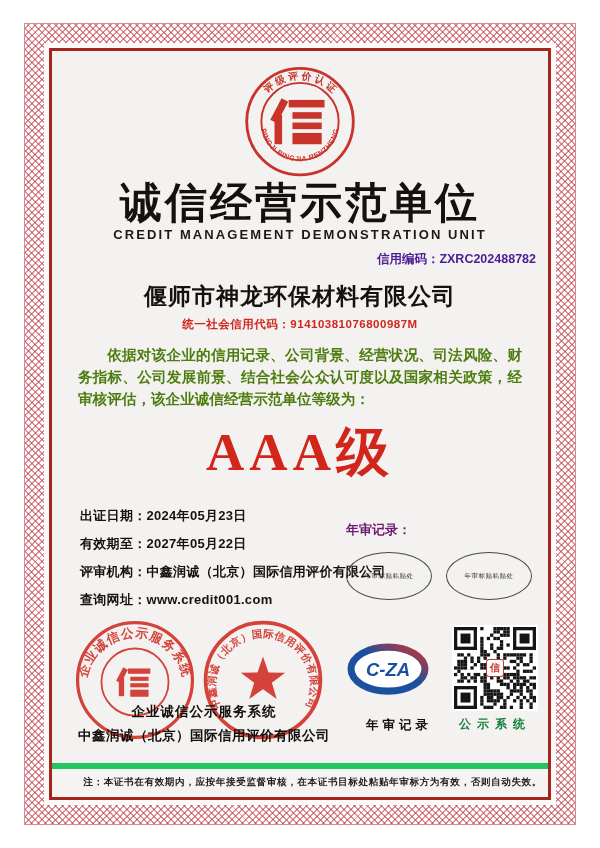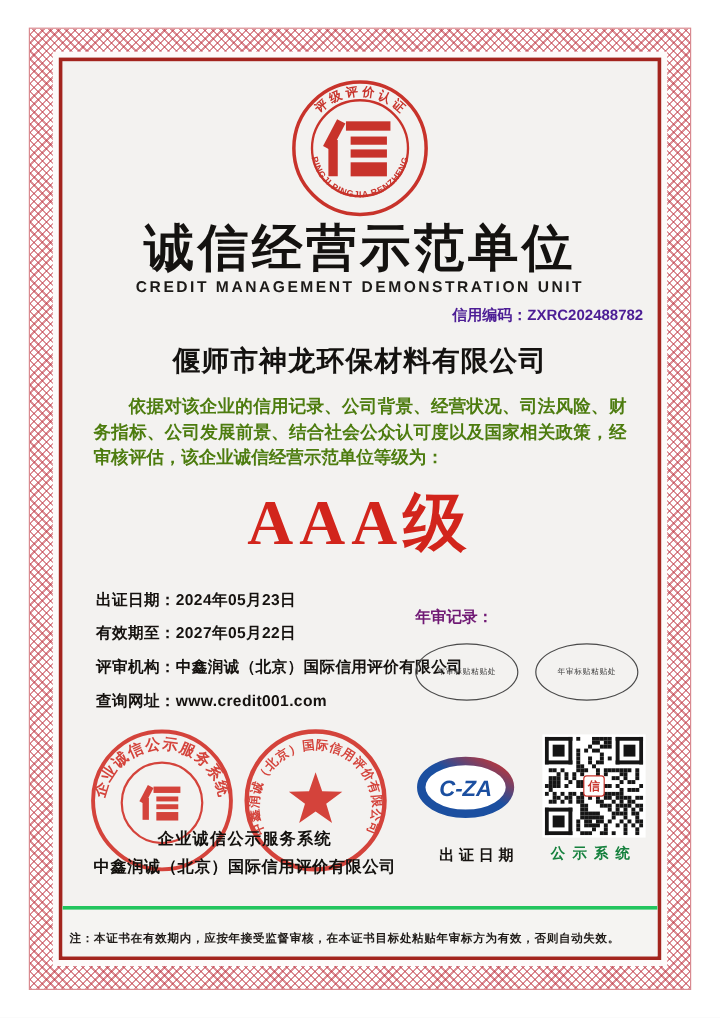--- a/index.html
+++ b/index.html
@@ -40,22 +40,22 @@
   .orgl1{font-size:13.5px;font-weight:900;color:#12100d;letter-spacing:1px;}
   .orgl2{font-size:13.5px;font-weight:900;color:#12100d;margin-top:6px;letter-spacing:.5px;}
   .cza{position:absolute;left:276px;top:24px;width:104px;text-align:right;}
   .cza-label{margin-top:14px;font-size:12.5px;font-weight:900;color:#15120f;letter-spacing:4px;}
   .qr{position:absolute;left:398px;top:8px;width:90px;text-align:center;}
   .qrbox{width:86px;height:86px;background:#fff;padding:2px;box-sizing:border-box;position:relative;margin:0 auto;}
   .qrbadge{position:absolute;left:50%;top:50%;transform:translate(-50%,-50%);width:16px;height:16px;
     background:#fff;border:1.5px solid #c8332b;border-radius:3px;color:#c8332b;font-size:10px;font-weight:900;
     display:flex;align-items:center;justify-content:center;}
   .qr-label{margin-top:5px;font-size:12px;font-weight:900;color:#15803d;letter-spacing:6px;}
-  .note{margin-top:auto;width:100%;box-sizing:border-box;border-top:3px solid #22c55e;
-    padding:18px 6px 8px;text-align:left;font-size:9.6px;font-weight:700;color:#201c19;letter-spacing:.6px;background:#f5f4f2;}
+  .note{margin-top:auto;width:100%;box-sizing:border-box;border-top:6px solid #22c55e;
+    padding:7px 6px 8px;text-align:right;font-size:9.6px;font-weight:700;color:#201c19;letter-spacing:.6px;background:#f5f4f2;}
   .arcText{font-weight:700;}
 </style>
 </head>
 <body>
 
 <div class="page">
   <div class="lattice">
     <div class="gapband">
       <div class="inner">
 
@@ -85,20 +85,23 @@
         </svg>
 
         <div class="title">诚信经营示范单位</div>
         <div class="subtitle">CREDIT MANAGEMENT DEMONSTRATION UNIT</div>
 
         <div class="creditline">
           <span>信用编码：</span><span>ZXRC202488782</span>
         </div>
 
         <div class="company">偃师市神龙环保材料有限公司</div>
+        <div class="uscc">
+          <span>统一社会信用代码：</span><span>91410381076800987M</span>
+        </div>
 
         <div class="para">依据对该企业的信用记录、公司背景、经营状况、司法风险、财务指标、公司发展前景、结合社会公众认可度以及国家相关政策，经审核评估，该企业诚信经营示范单位等级为：</div>
 
         <div class="grade">AAA级</div>
 
         <div class="detailwrap">
           <div class="drow">
             <span>出证日期：</span><span>2024年05月23日</span>
           </div>
           <div class="drow">
@@ -166,21 +169,21 @@
               <defs>
                 <linearGradient id="czaGrad" x1="0" y1="1" x2="1" y2="0">
                   <stop offset="0%" stop-color="#1b4fa0"></stop>
                   <stop offset="55%" stop-color="#1b4fa0"></stop>
                   <stop offset="100%" stop-color="#d5322a"></stop>
                 </linearGradient>
               </defs>
               <ellipse cx="50" cy="31" rx="42" ry="25" fill="#ffffff" stroke="url(#czaGrad)" stroke-width="8"></ellipse>
               <text x="50" y="39" text-anchor="middle" font-size="21" font-weight="bold" font-style="italic" fill="#1b4fa0">C-ZA</text>
             </svg>
-            <div class="cza-label">出证日期</div>
+            <div class="cza-label">年审记录</div>
           </div>
 
           <div class="qr">
             <div class="qrbox">
               <svg id="qr-svg" width="82" height="82" viewBox="0 0 100 100">
                   <rect x="32.0" y="0.0" width="4.0" height="4.0" fill="#151515"></rect>
                   <rect x="48.0" y="0.0" width="4.0" height="4.0" fill="#151515"></rect>
                   <rect x="52.0" y="0.0" width="4.0" height="4.0" fill="#151515"></rect>
                   <rect x="56.0" y="0.0" width="4.0" height="4.0" fill="#151515"></rect>
                   <rect x="60.0" y="0.0" width="4.0" height="4.0" fill="#151515"></rect>

